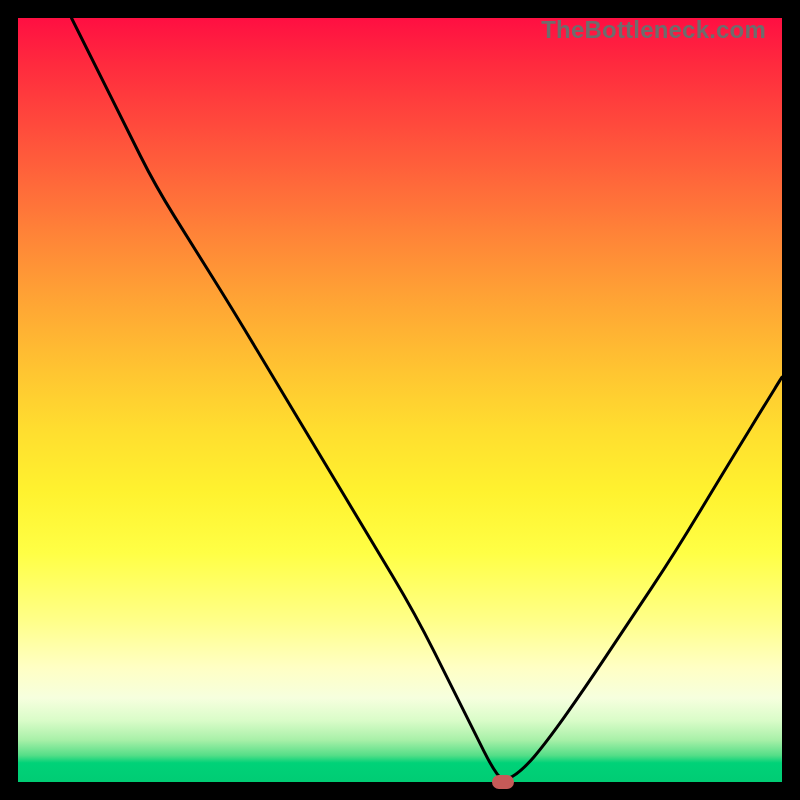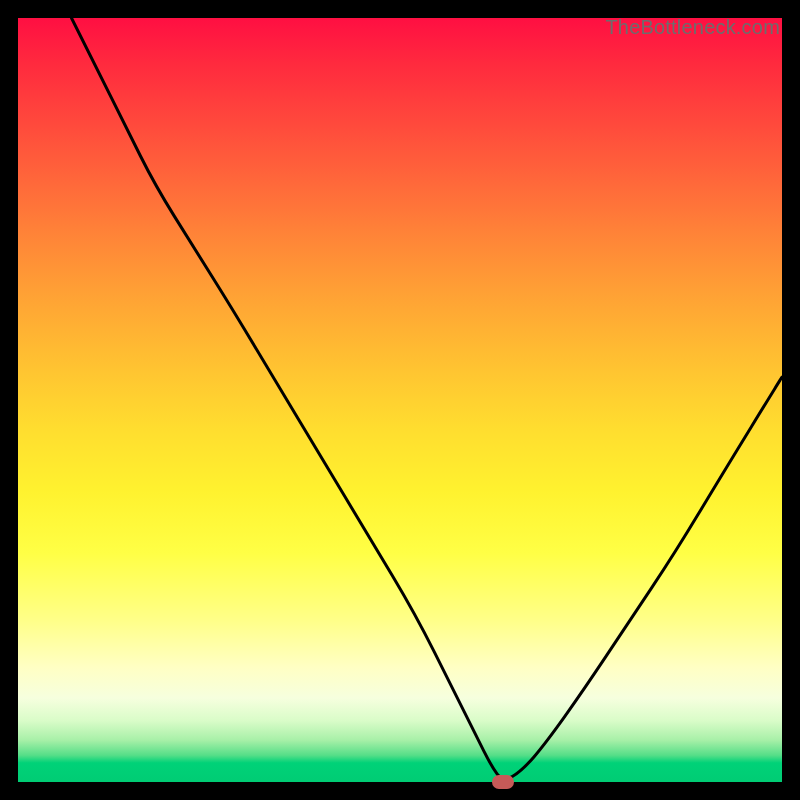--- a/index.html
+++ b/index.html
@@ -43,23 +43,23 @@
       #d9fcc8 92%,
       #a8f0a8 94.5%,
       #56de88 96.5%,
       #00d278 97.5%,
       #00cc74 100%
     );
   }
   .watermark {
     position: absolute;
     top: -2px;
-    right: 2px;
-    font-size: 20px;
-    font-weight: 400;
+    right: 16px;
+    font-size: 24px;
+    font-weight: 700;
     color: #6d6d6d;
     letter-spacing: 0.2px;
     user-select: none;
   }
   svg.curve {
     position: absolute;
     left: 0;
     top: 0;
     width: 764px;
     height: 764px;

